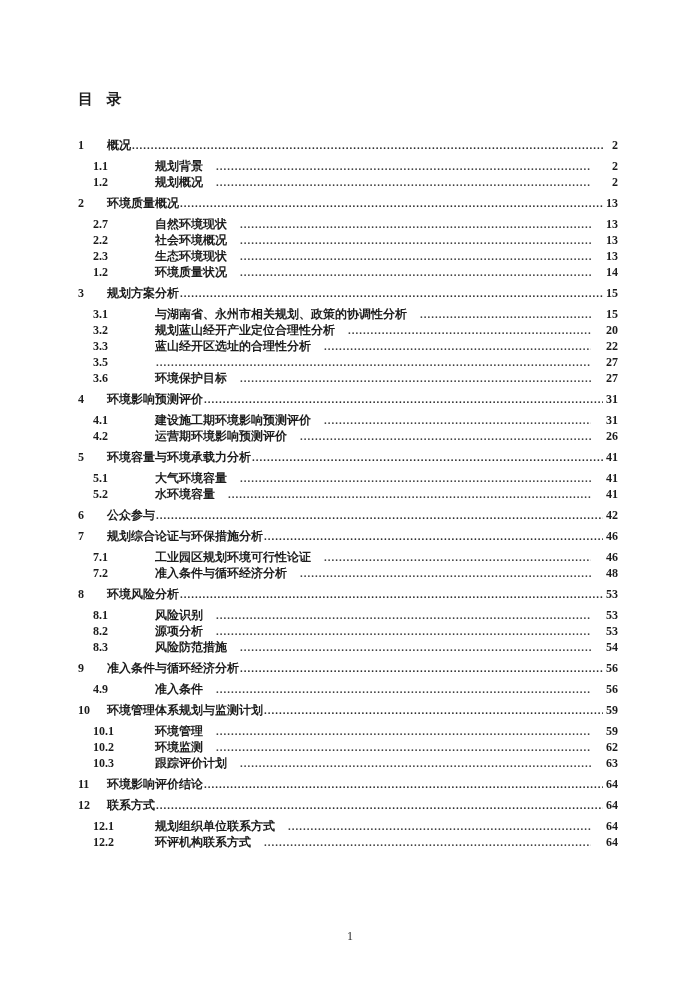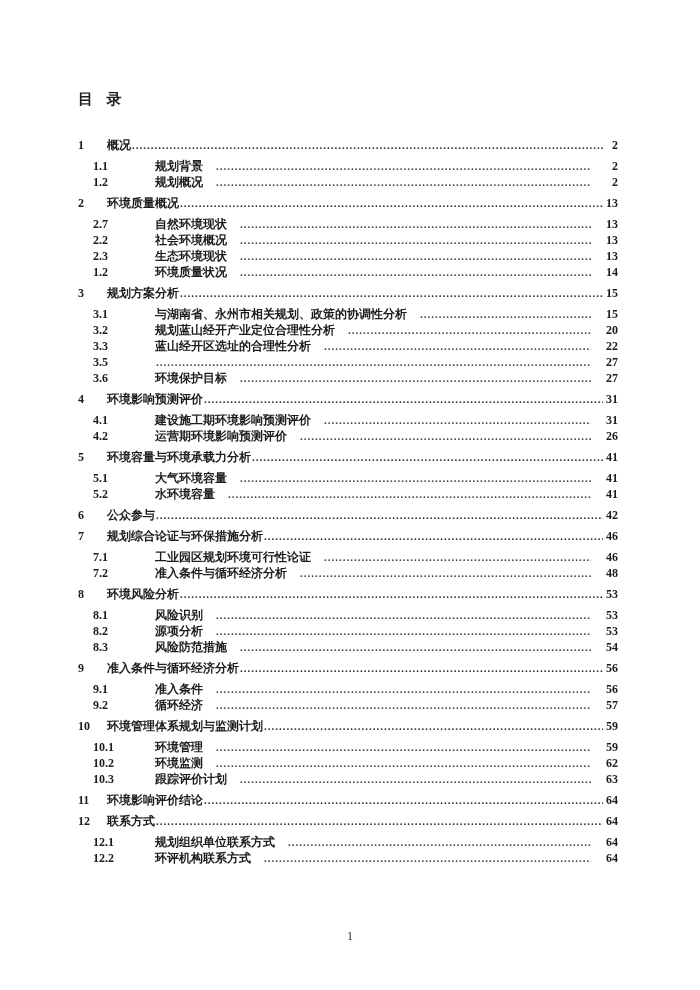--- a/index.html
+++ b/index.html
@@ -259,30 +259,24 @@
           <span class="leader"></span>
           <span class="toc-page">54</span>
         </div>
         <div class="toc-row l1">
           <span class="toc-num">9</span>
           <span class="toc-title">准入条件与循环经济分析</span>
           <span class="leader"></span>
           <span class="toc-page">56</span>
         </div>
         <div class="toc-row l2">
-          <span class="toc-num">9.1</span>
+          <span class="toc-num">4.9</span>
           <span class="toc-title">准入条件</span>
           <span class="leader"></span>
           <span class="toc-page">56</span>
-        </div>
-        <div class="toc-row l2">
-          <span class="toc-num">9.2</span>
-          <span class="toc-title">循环经济</span>
-          <span class="leader"></span>
-          <span class="toc-page">57</span>
         </div>
         <div class="toc-row l1">
           <span class="toc-num">10</span>
           <span class="toc-title">环境管理体系规划与监测计划</span>
           <span class="leader"></span>
           <span class="toc-page">59</span>
         </div>
         <div class="toc-row l2">
           <span class="toc-num">10.1</span>
           <span class="toc-title">环境管理</span>

